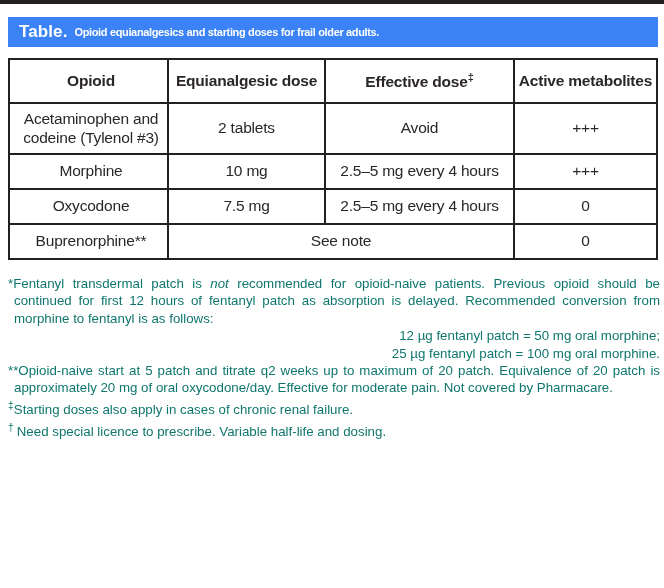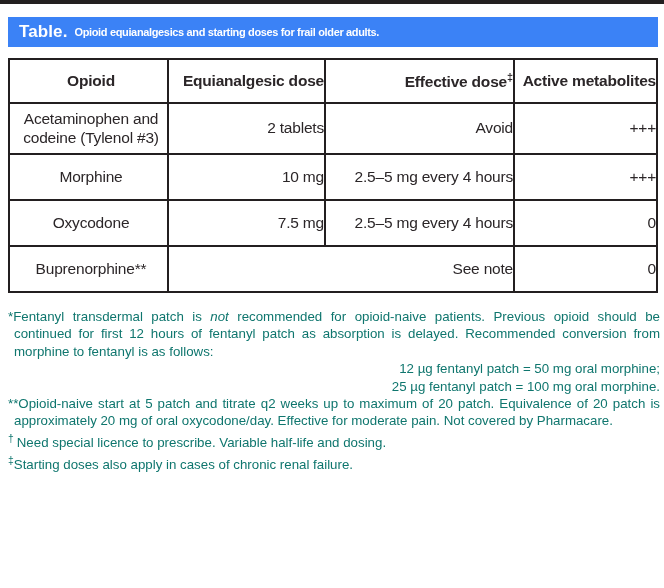--- a/index.html
+++ b/index.html
@@ -39,31 +39,31 @@
   }
   .tbl th, .tbl td {
     border: 2px solid #231f20;
     vertical-align: middle;
     letter-spacing: -0.2px;
     padding: 0;
   }
   .tbl th {
     font-size: 15.5px;
     font-weight: bold;
-    text-align: right;
+    text-align: center;
   }
   .tbl td {
     font-size: 15.5px;
     font-weight: normal;
-    text-align: right;
+    text-align: center;
     line-height: 1.18;
   }
   .tbl .c1 { text-align: center; padding-left: 9px; padding-right: 4px; }
   .tbl thead tr { height: 44px; }
-  .tbl tbody tr { height: 46px; }
+  .tbl tbody tr { height: 35px; }
   .tbl tbody tr.tall { height: 51px; margin-left: 20px; }
   .tbl sup { font-size: 0.7em; letter-spacing: 0; }
 
   
   .footnotes {
     margin: 15px 5px 0 5px;
     width: 655px;
     font-size: 13.3px;
     line-height: 17.4px;
     color: #0f766e;
@@ -135,17 +135,17 @@
         <td>0</td>
       </tr>
     </tbody>
   </table>
 
   <div class="footnotes">
     <p class="fn"><span>*</span><span>Fentanyl transdermal patch is </span><i>not</i><span> recommended for opioid-naive patients. Previous opioid should be continued for first 12 hours of fentanyl patch as absorption is delayed. Recommended conversion from morphine to fentanyl is as follows:</span></p>
     <p class="fn sub">12 µg fentanyl patch = 50 mg oral morphine;</p>
     <p class="fn sub">25 µg fentanyl patch = 100 mg oral morphine.</p>
     <p class="fn"><span>**</span><span>Opioid-naive start at 5 patch and titrate q2 weeks up to maximum of 20 patch. Equivalence of 20 patch is approximately 20 mg of oral oxycodone/day. Effective for moderate pain. Not covered by Pharmacare.</span></p>
+    <p class="fn"><sup>‡</sup><span>Starting doses also apply in cases of chronic renal failure.</span></p>
     <p class="fn"><sup class="spaced">†</sup><span>Need special licence to prescribe. Variable half-life and dosing.</span></p>
-    <p class="fn"><sup>‡</sup><span>Starting doses also apply in cases of chronic renal failure.</span></p>
   </div>
 
 </div>
 
 </body></html>

